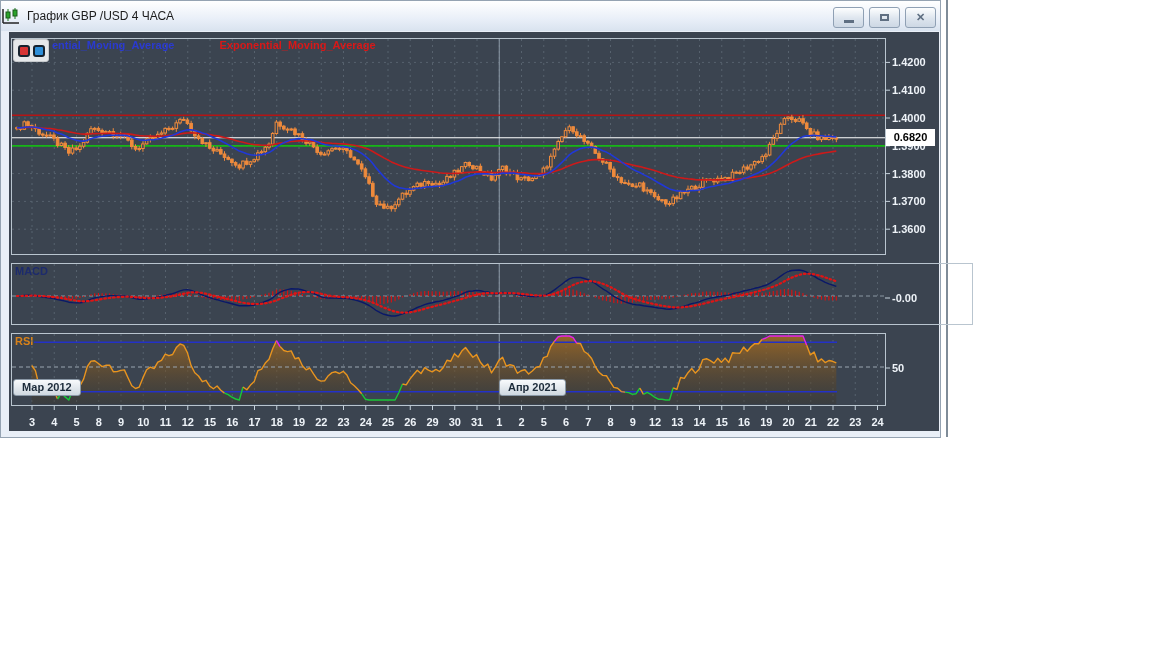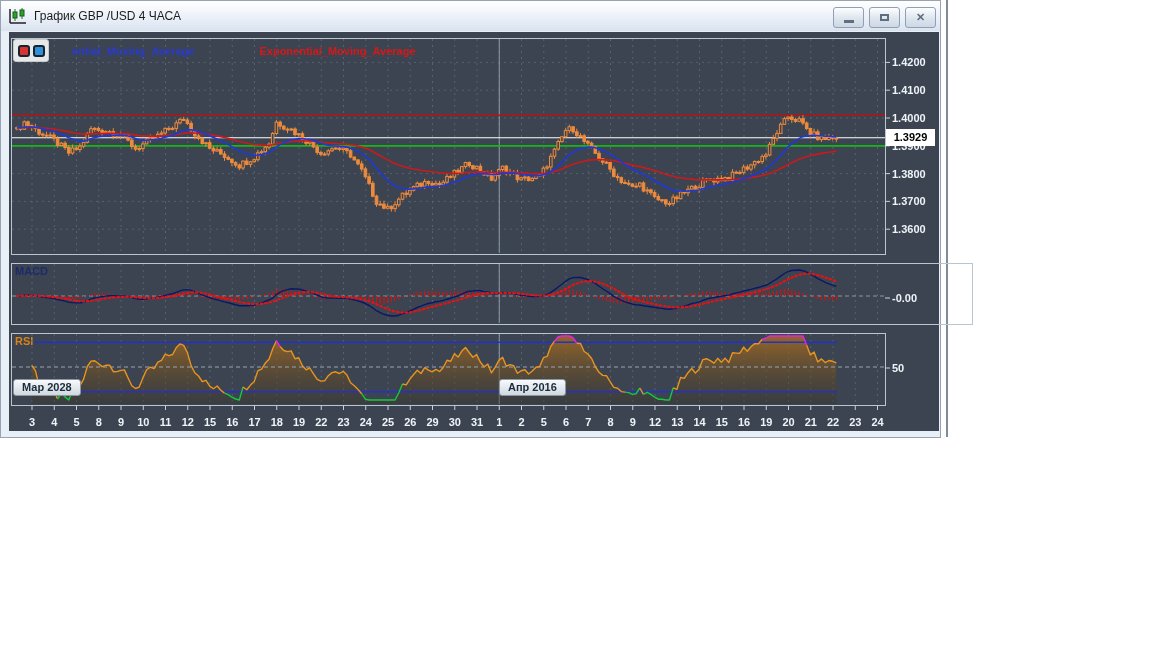--- a/index.html
+++ b/index.html
@@ -1,40 +1,40 @@
 <!DOCTYPE html>
 <html><head>
 <meta charset="utf-8">
 <style>
   html,body{margin:0;padding:0;background:#ffffff;width:1152px;height:648px;
     font-family:"Liberation Sans", sans-serif;position:relative;overflow:hidden;}
   .window{position:absolute;left:0;top:0;width:941px;height:438px;background:#e9eff7;
     border:1px solid #95a3b2;box-sizing:border-box;}
   .titlebar{position:absolute;left:0;top:0;width:939px;height:30px;
     background:linear-gradient(#ffffff,#e9eff8 60%,#d9e3ef);display:flex;align-items:center;
-    padding-left:7px;box-sizing:border-box;}
+    box-sizing:border-box;}
   .title-icon{width:20px;height:18px;display:inline-block;margin-right:6px;}
   .title-text{font-size:12px;color:#1c1c1c;}
   .win-buttons{position:absolute;right:4px;top:6px;display:flex;gap:5px;}
   .win-btn{width:29px;height:19px;border:1px solid #8fa0b4;border-radius:3px;
     background:linear-gradient(#fdfefe,#dde5ee 55%,#cdd8e4);display:flex;align-items:center;
     justify-content:center;cursor:pointer;}
   .glyph-min{width:10px;height:3px;background:#5f6f82;margin-top:8px;}
   .glyph-max{width:9px;height:7px;border:2px solid #5f6f82;box-sizing:border-box;}
   .glyph-close{font-size:11px;font-weight:bold;color:#5f6f82;line-height:1;}
   .content{position:absolute;left:8px;top:31px;width:930px;height:399px;background:#3b4450;}
   .panel{position:absolute;border:1px solid #b9c5cf;box-sizing:border-box;z-index:1;}
   .main-plot{left:10px;top:37px;width:875px;height:217px;}
   .macd-panel{left:10px;top:262px;width:962px;height:62px;}
   .rsi-panel{left:10px;top:332px;width:875px;height:73px;}
   #chart-svg{position:absolute;left:0;top:0;z-index:5;}
   .ind-label{position:absolute;left:3px;top:1px;font-size:11px;font-weight:bold;z-index:6;}
   .macd-label{color:#1d2b6d;}
   .rsi-label{color:#d8821a;}
-  .legend{position:absolute;left:12px;top:38px;display:flex;align-items:center;z-index:10;gap:20px;}
+  .legend{position:absolute;left:12px;top:38px;display:flex;z-index:10;}
   .legend-swatches{width:34px;height:21px;background:#e6e8ea;border:1px solid #c6c9cc;
     border-radius:3px;display:flex;align-items:center;justify-content:center;gap:3px;margin-right:3px;}
   .sw{width:12px;height:12px;border:2px solid #17222e;border-radius:3px;box-sizing:border-box;cursor:pointer;}
   .legend-lbl{font-size:11px;font-weight:bold;margin-right:8px;white-space:nowrap;}
   .price-tag{position:absolute;left:885px;top:128px;width:49px;height:17px;background:#ffffff;
     color:#000;font-size:11px;font-weight:bold;text-align:center;line-height:17px;z-index:10;}
   .month-box{position:absolute;top:378px;height:17px;line-height:15px;padding:0 8px;
     background:linear-gradient(#f8fafc,#cfd8e0);border:1px solid #8a98a6;border-radius:3px;
     color:#1c2b3a;font-size:11px;font-weight:bold;z-index:10;box-sizing:border-box;}
   .month-mar{left:12px;}
@@ -1027,18 +1027,18 @@
 
   <div class="legend">
     <div class="legend-swatches">
       <span class="sw" id="sw-red" style="background: rgb(214, 52, 52);"></span>
       <span class="sw" id="sw-blue" style="background: rgb(47, 143, 216);"></span>
     </div>
     <span class="legend-lbl" id="legend-blue" style="color: rgb(42, 58, 208);">ential_Moving_Average</span>
     <span class="legend-lbl" id="legend-red" style="color: rgb(216, 24, 24); margin-left: 37px;">Exponential_Moving_Average</span>
   </div>
 
-  <div class="price-tag">1.3929</div>
-  <div class="month-box month-mar">Мар 2028</div>
-  <div class="month-box month-apr">Апр 2016</div>
+  <div class="price-tag">0.6820</div>
+  <div class="month-box month-mar">Мар 2012</div>
+  <div class="month-box month-apr">Апр 2021</div>
 </div>
 
 <div class="side-line"></div>
 
 </body></html>

